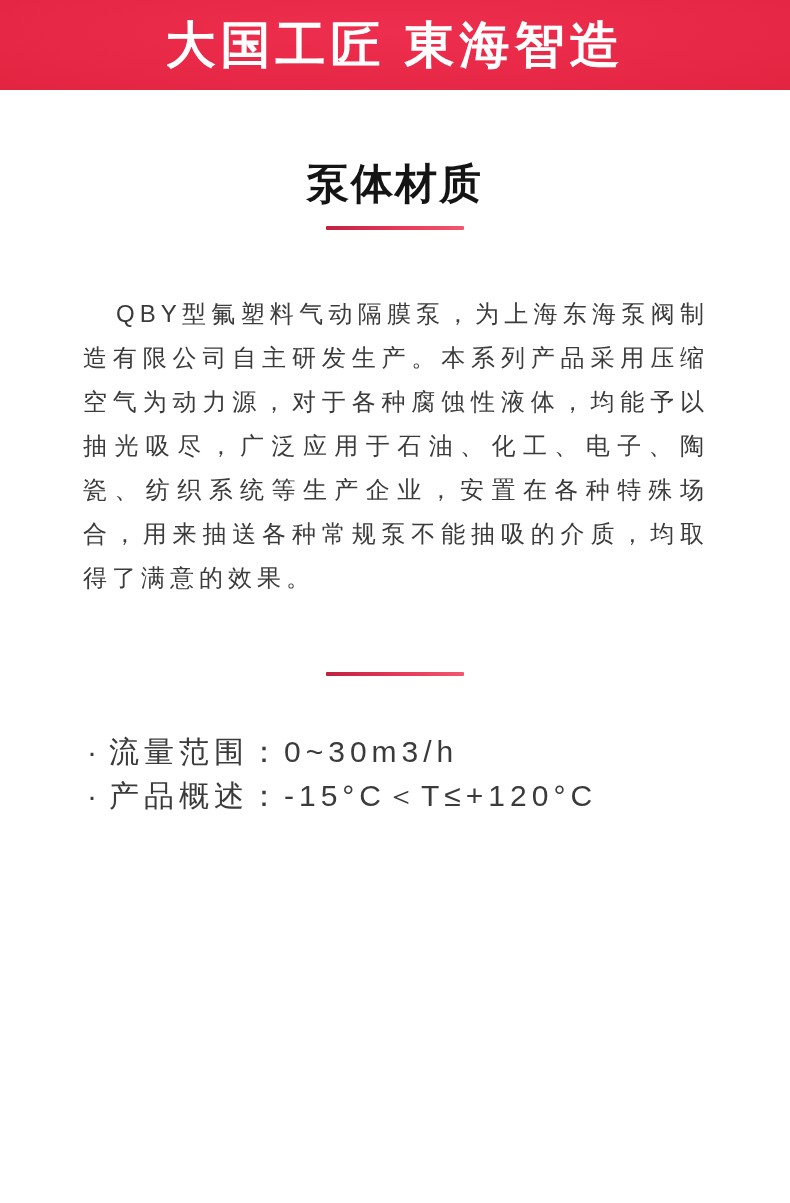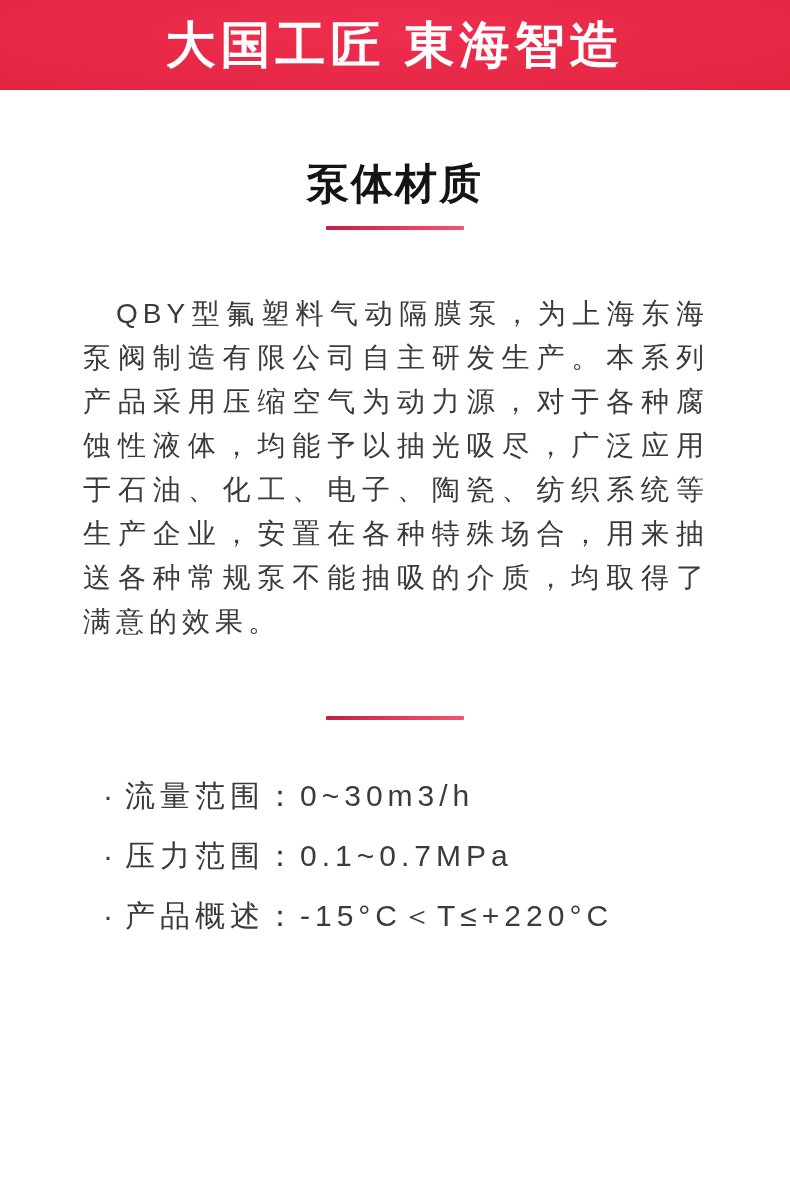--- a/index.html
+++ b/index.html
@@ -50,32 +50,32 @@
     width: 138px;
     height: 4px;
     margin: 20px auto 0 auto;
     background: linear-gradient(90deg, #c22041 0%, #e73a58 55%, #f4566e 100%);
     border-radius: 1px;
   }
   
   .para {
     margin: 62px 0 0 0;
     padding: 0 6px 0 8px;
-    font-size: 28px;
+    font-size: 24px;
     line-height: 44px;
     letter-spacing: 5px;
     color: #3b3b3b;
     text-align: justify;
     text-justify: inter-ideograph;
     text-indent: 33px;
   }
   
   .cond-list { margin-top: 54px; }
   .cond-item {
-    margin: 16px;
+    margin: 0;
     font-size: 30px;
     line-height: 44px;
     letter-spacing: 5px;
     color: #3b3b3b;
     text-align: left;
   }
   .bullet {
     display: inline-block;
     width: 34px;
     text-align: center;
@@ -102,21 +102,20 @@
 
   <section class="section">
     <div class="sec-head">
       <div class="title-underline"></div>
     </div>
 
     <div class="cond-list">
       <p class="cond-item"><span class="bullet">·</span><span>流量范围</span><span>：</span><span>0~30m3/h</span></p>
 
 
-      <p class="cond-item"><span class="bullet">·</span><span>压力范围</span><span>：</span><span>0.1~0.7MPa</span></p>
 
-      <p class="cond-item"><span class="bullet">·</span><span>产品概述</span><span>：</span><span>-15°C＜T≤+220°C</span></p>
+      <p class="cond-item"><span class="bullet">·</span><span>产品概述</span><span>：</span><span>-15°C＜T≤+120°C</span></p>
 
 
     </div>
   </section>
 
 </div>
 
 </body></html>

